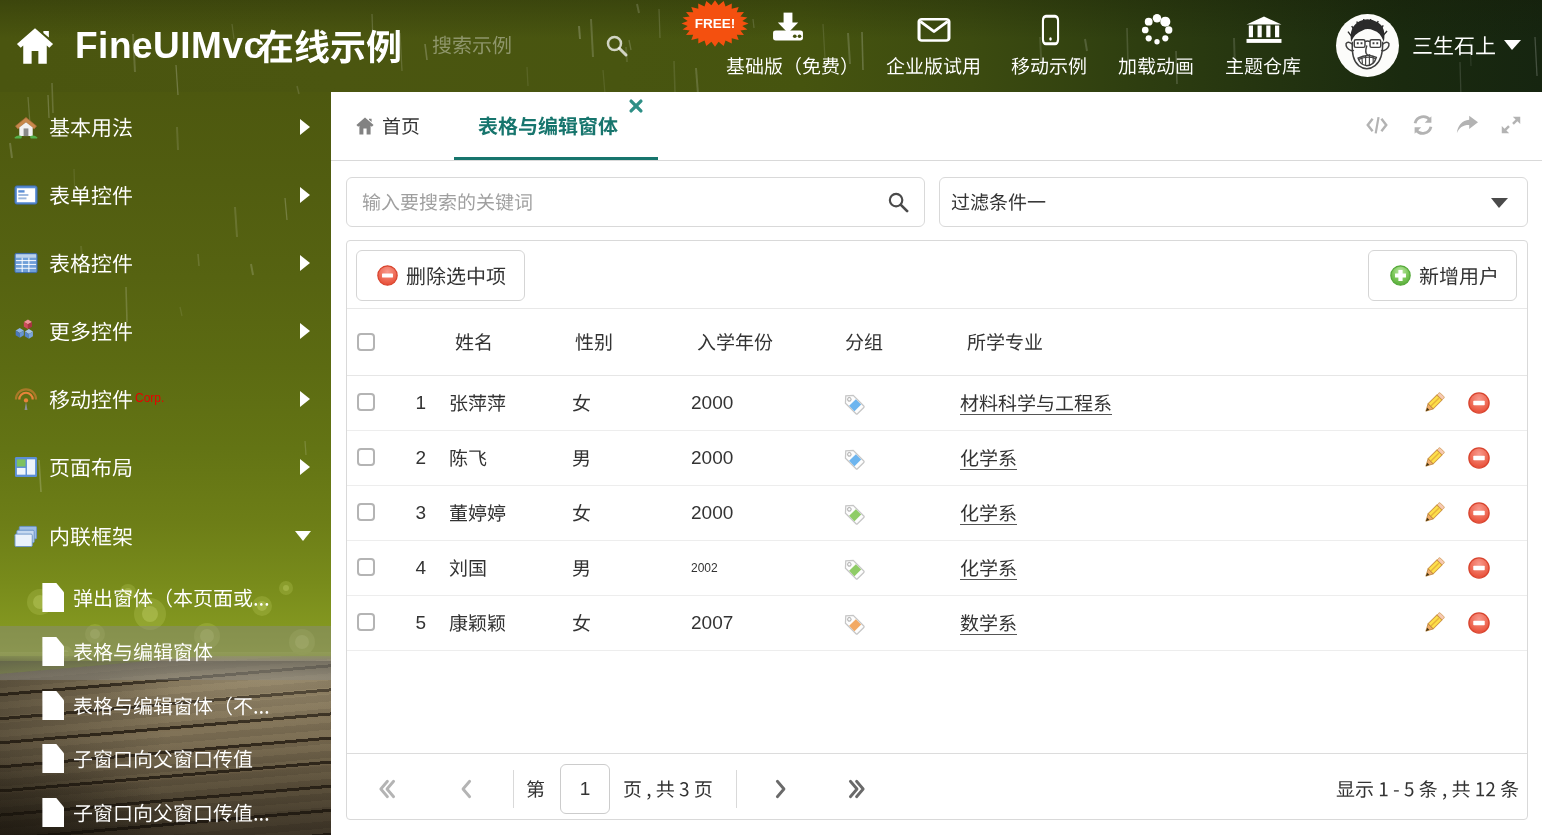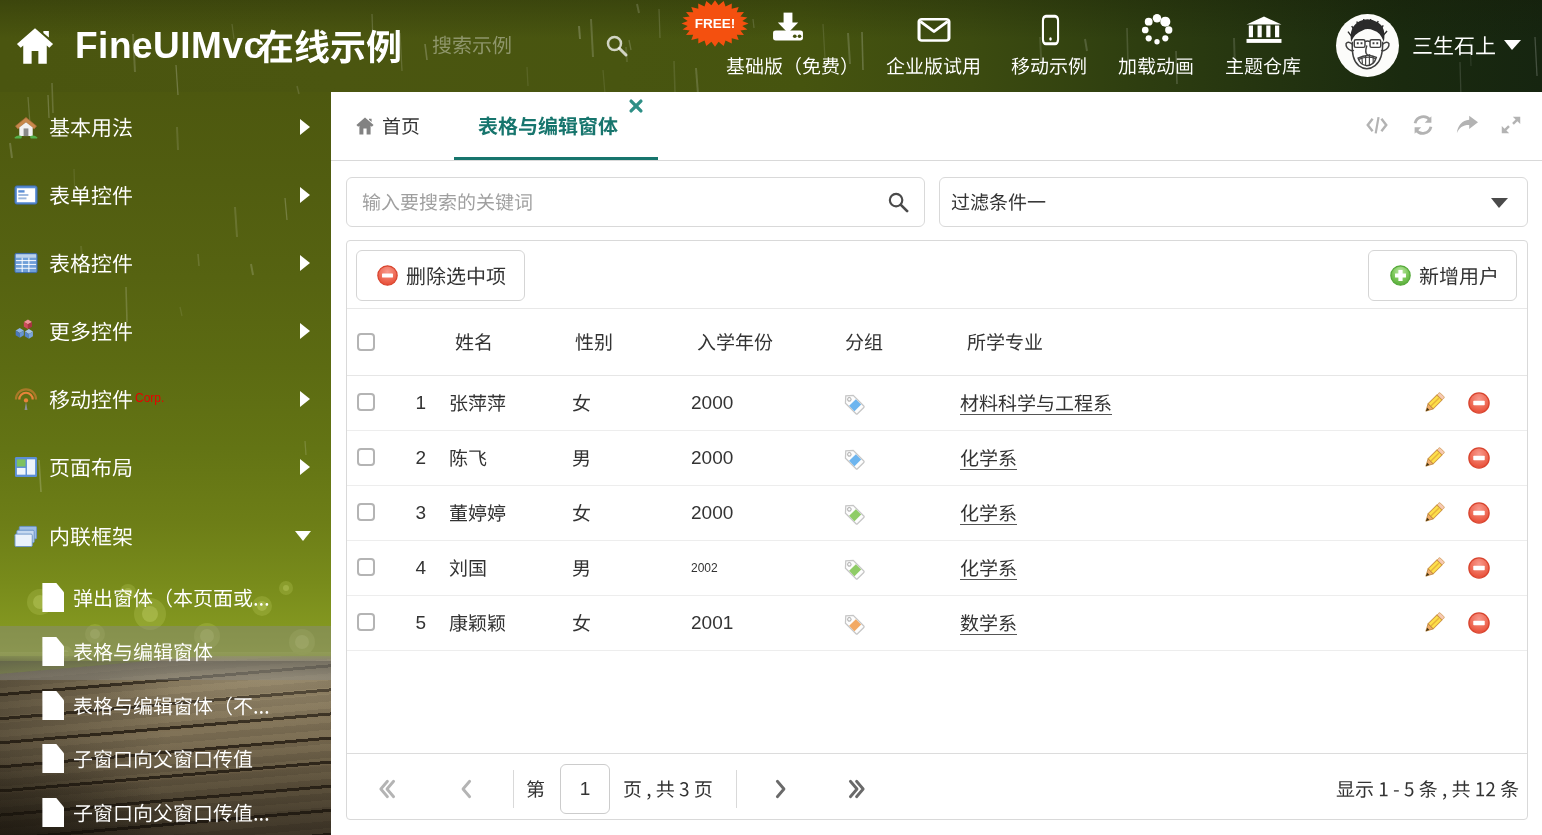--- a/index.html
+++ b/index.html
@@ -1024,21 +1024,21 @@
         <use href="#g120" x="0"></use>
         <use href="#g121" x="1000"></use>
         <use href="#g121" x="2000"></use>
       </g>
     </svg>
     <svg style="position:absolute;left:572.0px;top:607.0px;overflow:visible;" width="21" height="32">
       <g fill="#333" transform="translate(0,23.22) scale(0.019000,-0.019000)">
         <use href="#g105" x="0"></use>
       </g>
     </svg>
-    <div class="abs" style="left:691px;top:612px;font-size:19px;color:#333;line-height:22px">2001</div>
+    <div class="abs" style="left:691px;top:612px;font-size:19px;color:#333;line-height:22px">2007</div>
     <svg style="position:absolute;left:840px;top:611px;overflow:visible;" width="25" height="25" viewBox="0 0 25 25">
       <g transform="scale(0.2500)">
         <g transform="rotate(-45 50 46)">
           <path d="M28 28 L50 8 L72 28 V88 Q72 92 68 92 L32 92 Q28 92 28 88 Z" fill="#fdfdfd" stroke="#c6c6c6" stroke-width="5"></path>
           <circle cx="50" cy="28" r="7" fill="none" stroke="#bcbcbc" stroke-width="5"></circle>
           <rect x="31" y="46" width="38" height="30" fill="#f2a964"></rect>
         </g>
       </g>
     </svg>
     <svg style="position:absolute;left:960.0px;top:607.0px;overflow:visible;" width="59" height="32">

